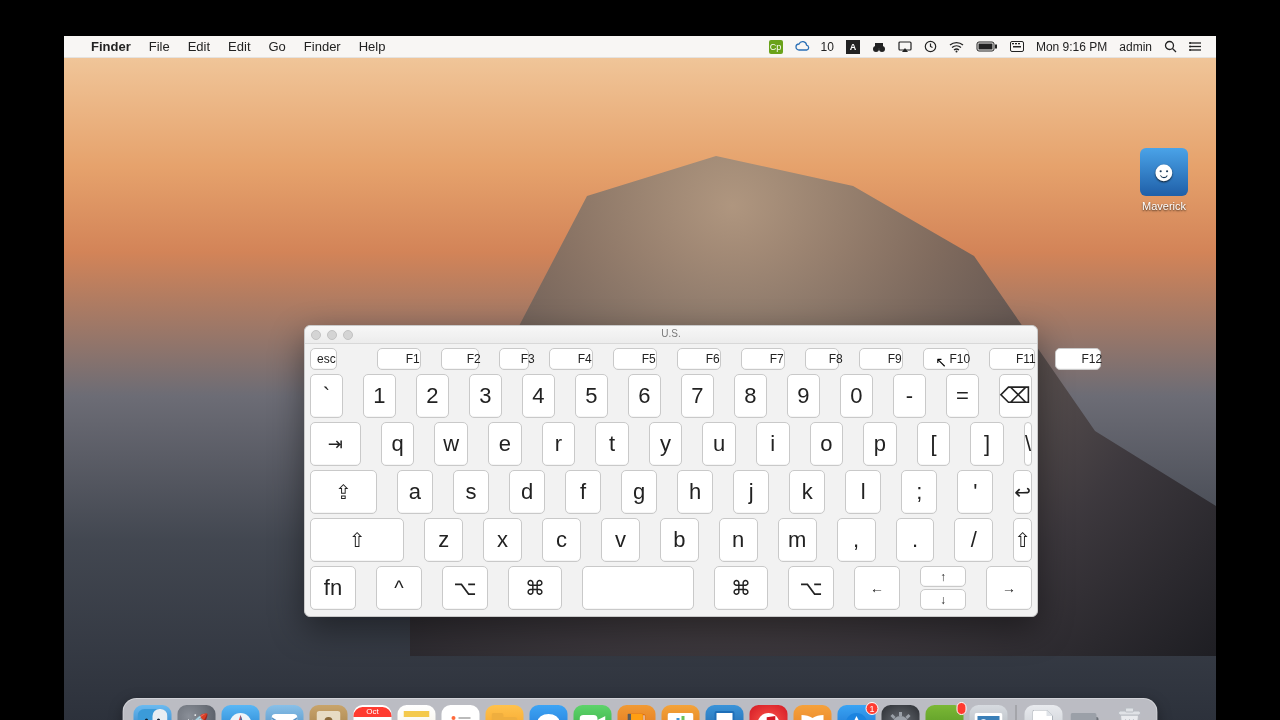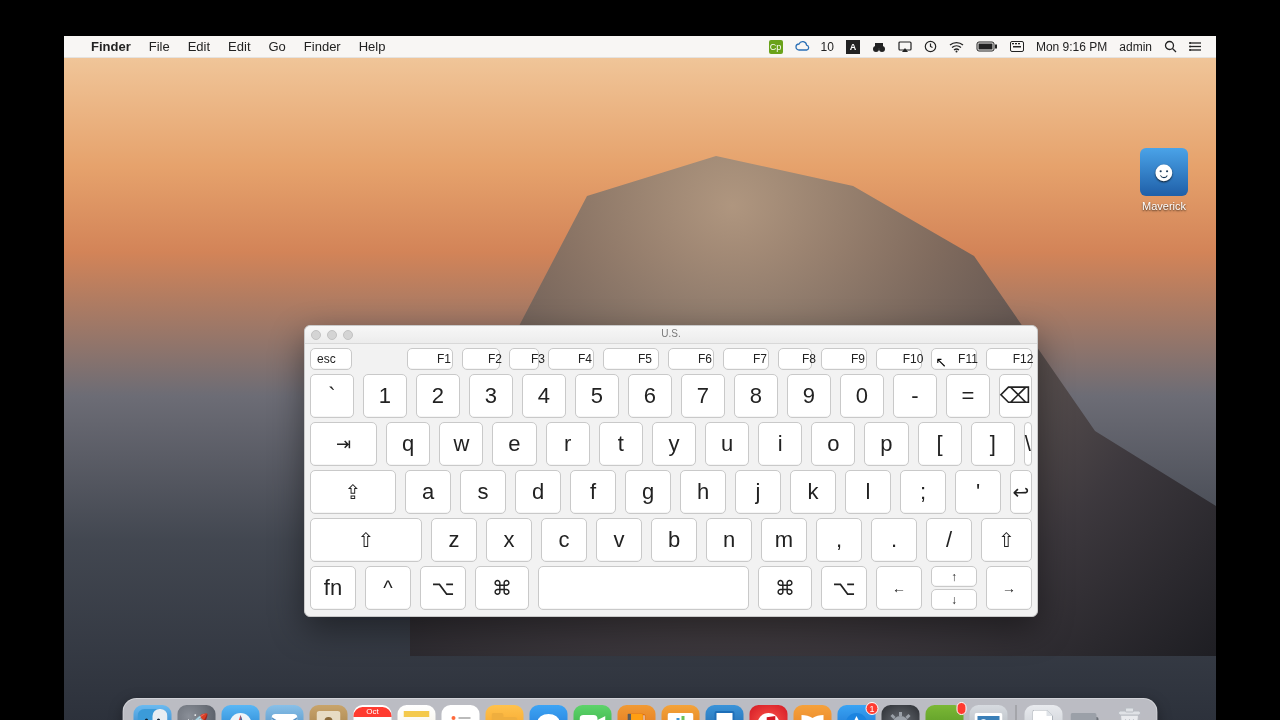--- a/index.html
+++ b/index.html
@@ -118,21 +118,21 @@
 }
 .traffic { position:absolute; left:6px; top:4px; display:flex; gap:6px; }
 .traffic span { width:10px; height:10px; border-radius:50%; background:#d4d4d4; border:1px solid #c2c2c2; }
 .kbwin .title {
   position:absolute; left:0; right:0; top:2px;
   text-align:center; font-size:10px; color:#7a7a7a;
 }
 
 .kbbody { padding: 4px 5px 6px; }
 
-.krow { display:flex; gap:9px; margin-bottom:4px; }
+.krow { display:flex; gap:20px; margin-bottom:4px; }
 .krow:last-child { margin-bottom:0; }
 
 .key {
   background:#fff;
   border:1px solid #c9c9c9;
   border-radius:5px;
   height:44px;
   display:flex;
   align-items:center;
   justify-content:center;

